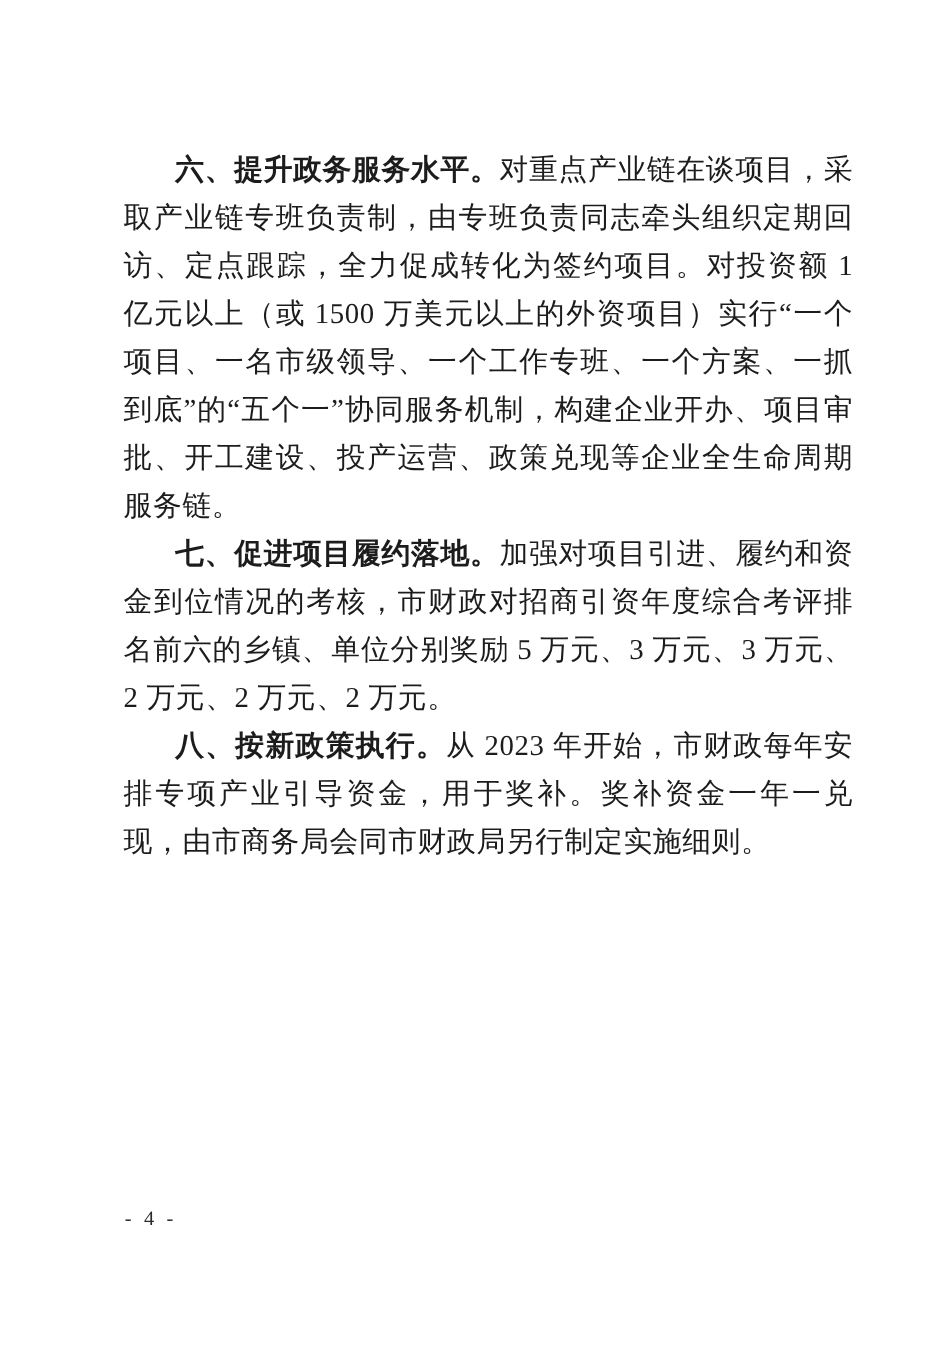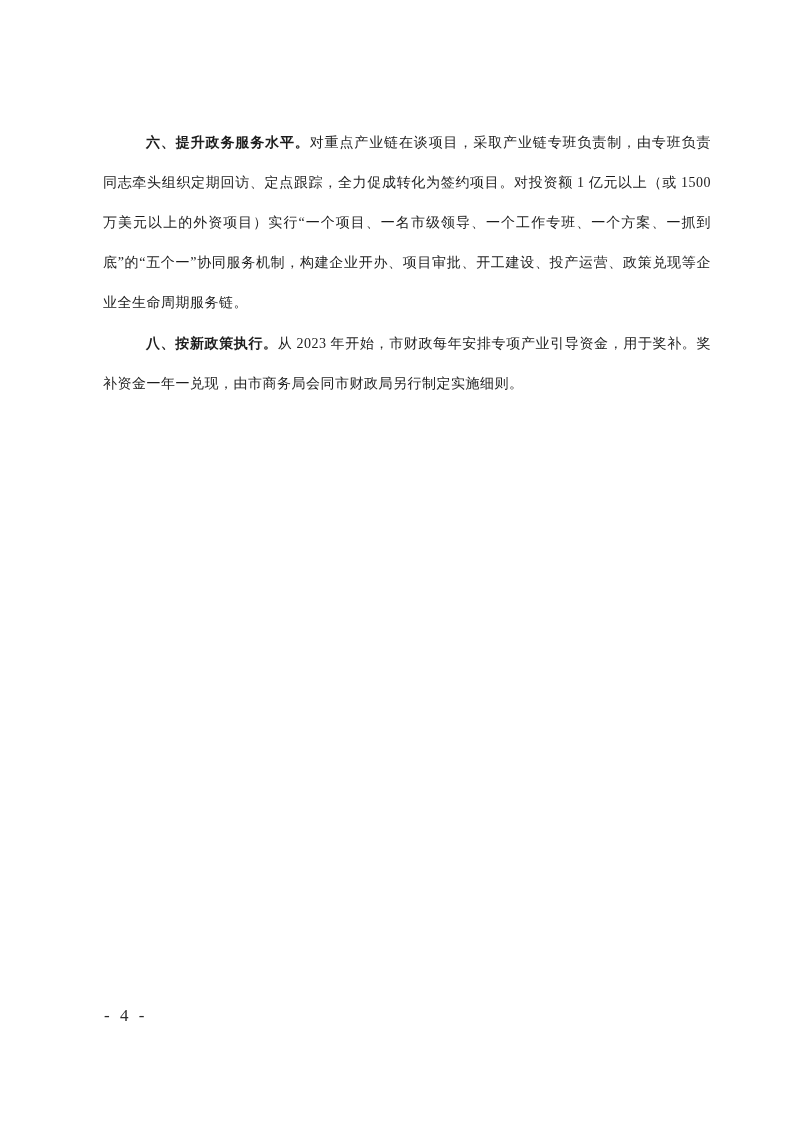--- a/index.html
+++ b/index.html
@@ -18,21 +18,21 @@
   }
   .doc-body {
     position: absolute;
     left: 103px;
     top: 122px;
     width: 608px;
   }
   .doc-body p {
     margin: 0;
     padding: 0;
-    font-size: 14px;
+    font-size: 24px;
     line-height: 40px;
     text-align: justify;
     text-indent: 43px;
     letter-spacing: 0.5px;
   }
   .doc-body p .para-heading {
     font-weight: 700;
     font-family: "Liberation Sans", sans-serif;
   }
   .page-number {
@@ -45,16 +45,17 @@
     letter-spacing: 3px;
     font-family: "Liberation Serif", serif;
   }
 </style>
 </head>
 <body>
 
 <div class="page">
   <div class="doc-body">
     <p><span class="para-heading">六、提升政务服务水平。</span><span>对重点产业链在谈项目，采取产业链专班负责制，由专班负责同志牵头组织定期回访、定点跟踪，全力促成转化为签约项目。对投资额 1 亿元以上（或 1500 万美元以上的外资项目）实行“一个项目、一名市级领导、一个工作专班、一个方案、一抓到底”的“五个一”协同服务机制，构建企业开办、项目审批、开工建设、投产运营、政策兑现等企业全生命周期服务链。</span></p>
+    <p><span class="para-heading">七、促进项目履约落地。</span><span>加强对项目引进、履约和资金到位情况的考核，市财政对招商引资年度综合考评排名前六的乡镇、单位分别奖励 5 万元、3 万元、3 万元、2 万元、2 万元、2 万元。</span></p>
     <p><span class="para-heading">八、按新政策执行。</span><span>从 2023 年开始，市财政每年安排专项产业引导资金，用于奖补。奖补资金一年一兑现，由市商务局会同市财政局另行制定实施细则。</span></p>
   </div>
   <div class="page-number">- 4 -</div>
 </div>
 
 </body></html>

